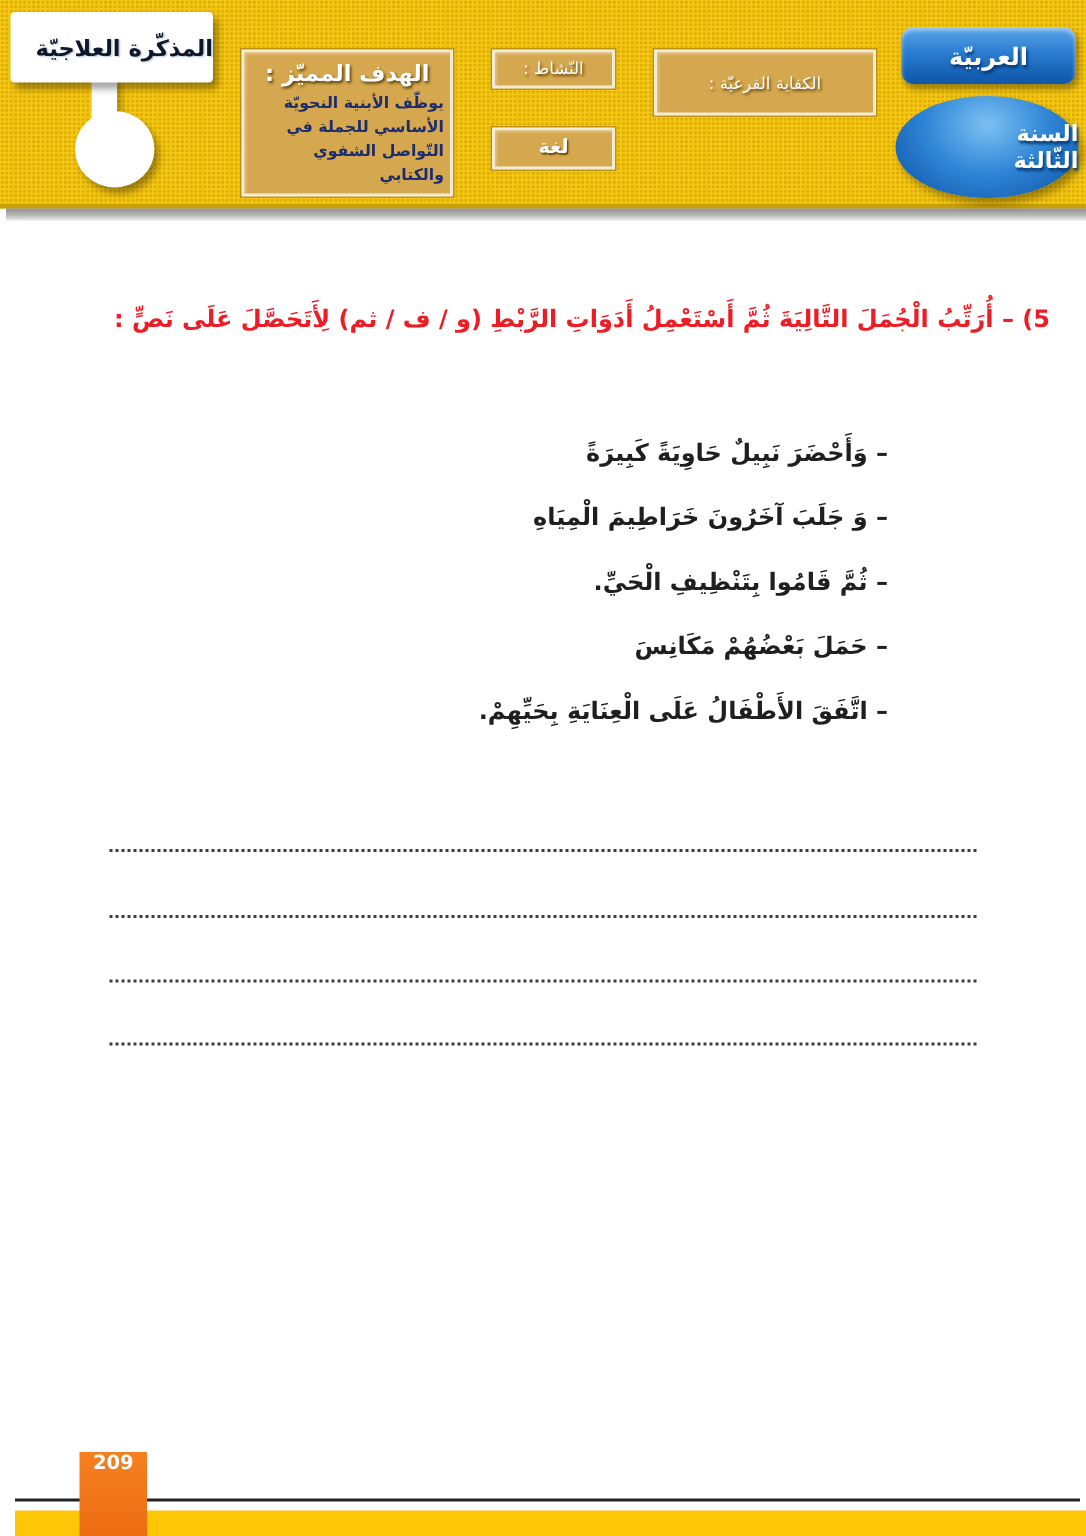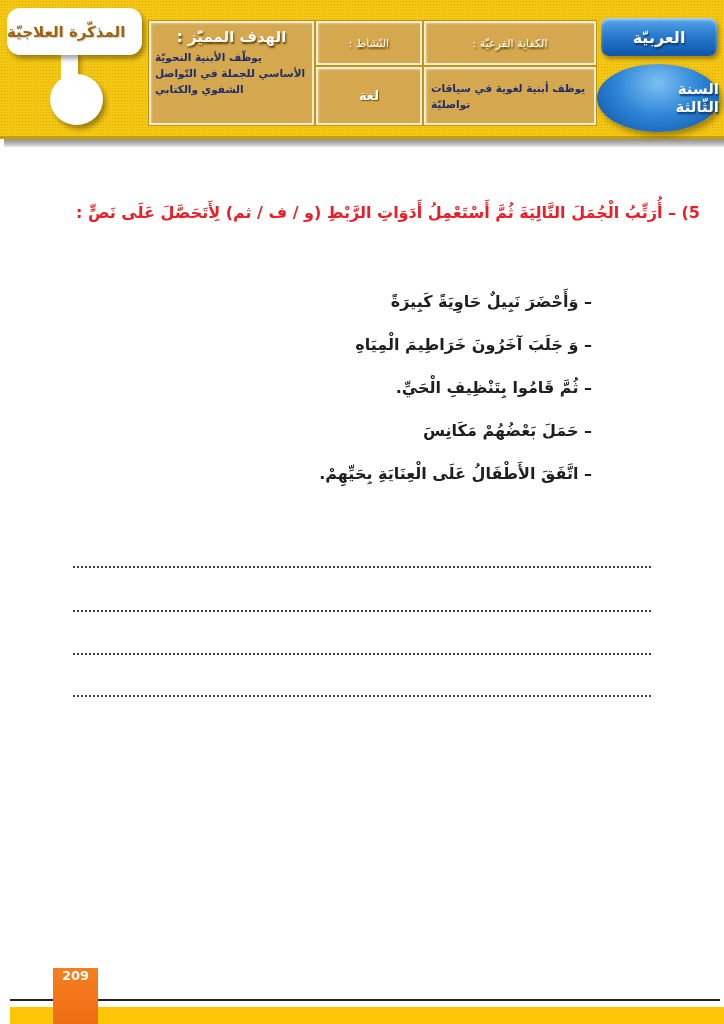--- a/index.html
+++ b/index.html
@@ -19,24 +19,24 @@
     border-bottom:3px solid #c9a005;
   }
   #header-shadow {
     position:absolute; left:4px; top:139px; width:720px; height:8px;
     background:linear-gradient(to bottom,#8f8f8f 0%, #b7b7b7 55%, #eaeaea 100%);
   }
 
   
   .memo-rect {
     position:absolute; left:7px; top:8px; width:135px; height:47px;
-    background:#ffffff; border-radius:13px;
+    background:#ffffff; border-radius:3px;
     box-shadow:3px 4px 5px rgba(0,0,0,.35);
-    display:flex; align-items:center; justify-content:flex-end;
-    color:#a16207; font-weight:bold; font-size:15px; direction:rtl;
+    display:flex; align-items:center; justify-content:flex-start;
+    color:#0f172a; font-weight:bold; font-size:15px; direction:rtl;
     text-shadow:1px 1px 1px rgba(0,60,130,.25);
     z-index:3;
   }
   .memo-stem {
     position:absolute; left:61px; top:54px; width:17px; height:28px;
     background:#ffffff; box-shadow:3px 2px 4px rgba(0,0,0,.25); z-index:2;
   }
   .memo-bulb {
     position:absolute; left:50px; top:74px; width:53px; height:51px;
     background:#ffffff; border-radius:50%;
@@ -46,24 +46,24 @@
   
   #header-table {
     position:absolute; left:148px; top:20px; width:449px; height:106px;
     display:flex; direction:rtl;
   }
   .htcol { display:flex; flex-direction:column; }
   .col-competency { width:174px; }
   .col-activity  { width:108px; }
   .col-objective { width:167px; }
   .hcell {
-    background:#d5a84f; border:2px solid #f3ecd4; margin:1px;
+    background:#d5a84f; border:2px solid #f3ecd4; margin:13px;
     box-shadow:0 0 0 1px rgba(130,90,10,.45), inset 1px 1px 2px rgba(255,255,255,.35);
     display:flex; align-items:center; justify-content:center;
-    direction:rtl; text-align:left;
+    direction:rtl; text-align:right;
   }
   .hcell.title { height:44px; color:#ffffff; font-weight:normal; font-size:11px;
     text-shadow:1px 1.5px 2px #5a3c00; }
   .hcell.text { flex:1; color:#1c2c6d; font-weight:bold; font-size:10.5px;
     line-height:1.55; padding:2px 5px; }
   .hcell.activity-text { font-size:13px; color:#ffffff; text-shadow:1px 1px 1px #6b4a00; }
   .hcell.merged { flex:1; flex-direction:column; justify-content:flex-start; padding:3px 4px; }
   .merged .obj-title { color:#ffffff; font-weight:bold; font-size:15px;
     text-shadow:1px 1.5px 2px #5a3c00; line-height:1.5; }
   .merged .obj-text { color:#1c2c6d; font-weight:bold; font-size:10.5px; line-height:1.55; }
@@ -133,21 +133,20 @@
 
   <div class="memo-rect">
     <span>المذكّرة العلاجيّة</span>
   </div>
   <div class="memo-stem"></div>
   <div class="memo-bulb"></div>
 
   <div id="header-table">
     <div class="htcol col-competency">
       <div class="hcell title">الكفاية الفرعيّة :</div>
-      <div class="hcell text">يوظف أبنية لغوية في سياقات تواصليّة</div>
     </div>
     <div class="htcol col-activity">
       <div class="hcell title">النّشاط :</div>
       <div class="hcell text activity-text">لغة</div>
     </div>
     <div class="htcol col-objective">
       <div class="hcell merged">
         <div class="obj-title">الهدف المميّز :</div>
         <div class="obj-text">يوظّف الأبنية النحويّة الأساسي للجملة في التّواصل الشفوي والكتابي</div>
       </div>

